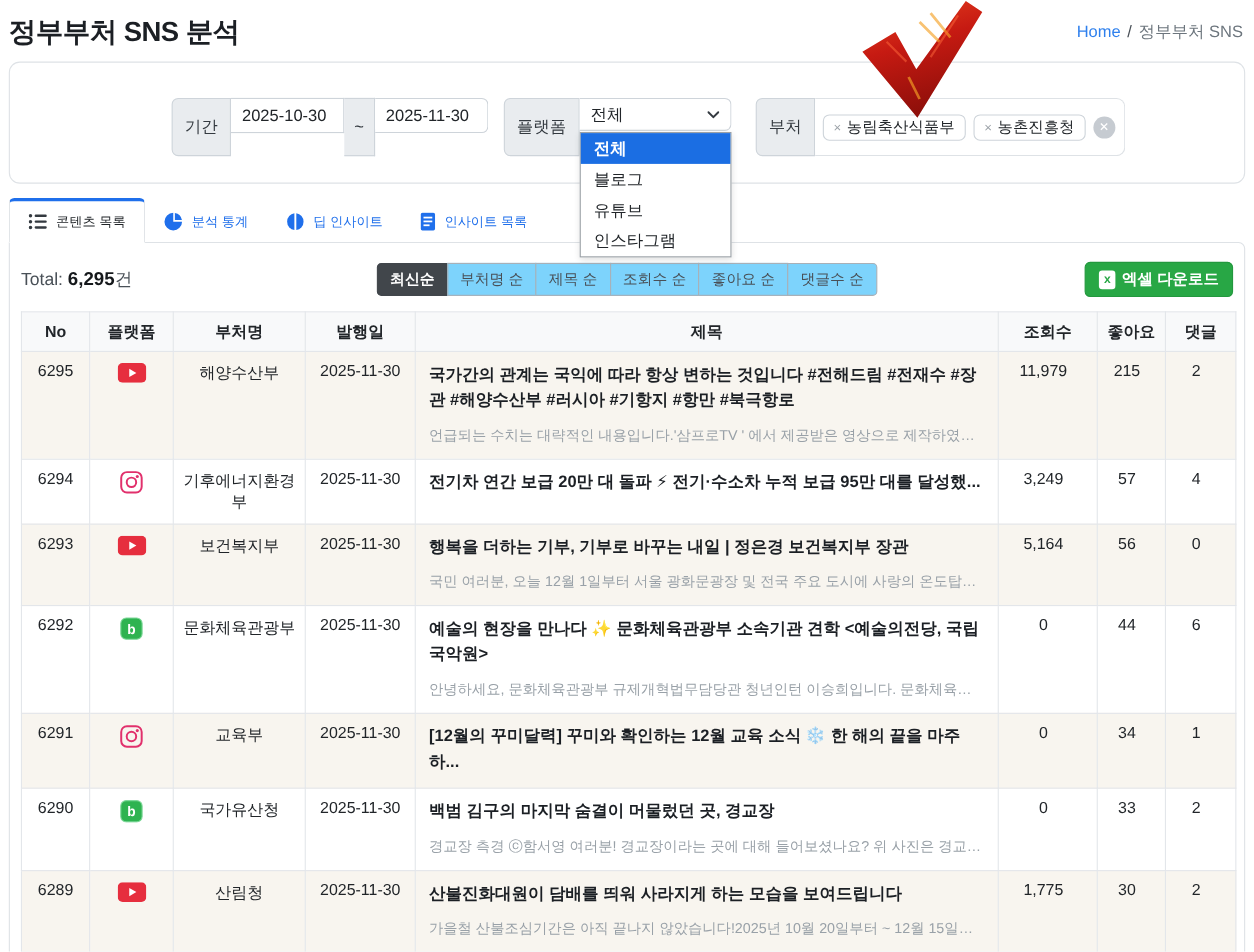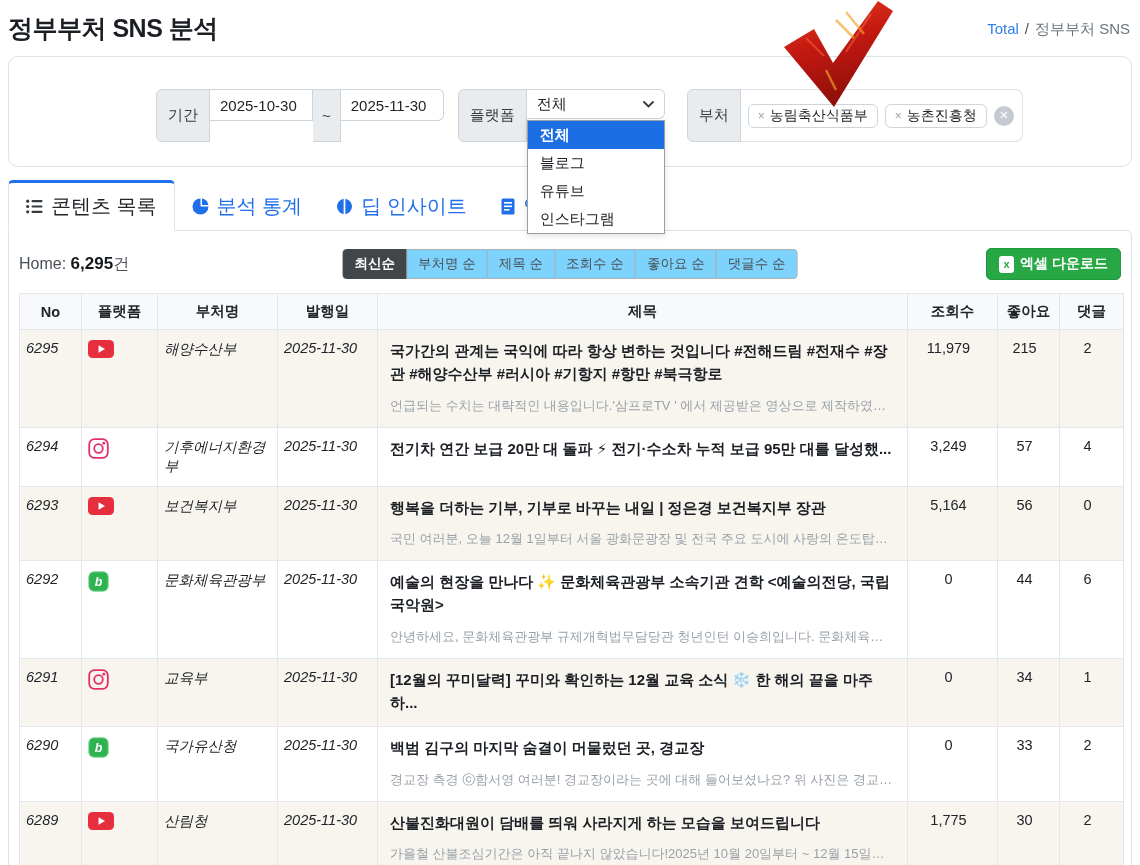--- a/index.html
+++ b/index.html
@@ -50,21 +50,21 @@
   .btn-row { margin-left:20px; display:flex; gap:11px; align-items:center; }
   .btn-pill { border-radius:999px; font-size:15px; padding:7px 20px; cursor:pointer; font-family:inherit; white-space:nowrap; }
   .btn-dark { background:#212529; color:#fff; border:1px solid #212529; padding:7px 26px; }
   .btn-outline { background:#fff; color:#212529; border:1px solid #ced4da; }
 
   
   .red-check { position:absolute; left:776px; top:0; width:120px; height:108px; z-index:90; pointer-events:none; }
 
   
   .tabs { display:flex; margin:13px 8px 0 8px; position:relative; z-index:2; align-items:flex-end; }
-  .tab { display:flex; align-items:center; gap:8px; padding:10px 17px; font-size:20px; color:#1f6feb; cursor:pointer; white-space:nowrap; }
+  .tab { display:flex; align-items:center; gap:8px; padding:10px 17px; font-size:12px; color:#1f6feb; cursor:pointer; white-space:nowrap; }
   .tab.active { background:#fff; border:1px solid #dee2e6; border-top:3px solid #1f6feb; border-bottom:1px solid #fff; margin-bottom:-1px; border-radius:5px 5px 0 0; color:#212529; font-weight:500; }
   .tab svg { flex:0 0 auto; }
 
   
   .panel { margin:0 8px; border:1px solid #dee2e6; border-radius:0 6px 6px 6px; background:#fff; min-height:625px; }
   .topbar { position:relative; display:flex; align-items:center; justify-content:space-between; padding:17px 10px 13px 10px; }
   .total { font-size:16px; color:#495057; }
   .total b { color:#15181b; font-size:17px; }
   .sort-group { position:absolute; left:50%; transform:translateX(-50%); display:inline-flex; }
   .sort-btn { border:1px solid #a9b0b7; background:#7dd3fc; color:#495057; font-size:13.5px; padding:5px 11px; margin-left:-1px; cursor:pointer; font-family:inherit; white-space:nowrap; }
@@ -72,34 +72,34 @@
   .sort-btn:last-child { border-radius:0 4px 4px 0; }
   .sort-btn.active { background:#41464b; border-color:#41464b; color:#fff; font-weight:700; }
   .excel-btn { display:flex; align-items:center; gap:6px; background:#28a745; color:#fff; border:1px solid #23983e; border-radius:5px; font-size:14px; font-weight:700; padding:6px 12px; cursor:pointer; font-family:inherit; }
   .excel-ic { display:inline-block; width:15px; height:17px; background:#fff; color:#28a745; font-weight:800; font-size:11px; border-radius:3px; line-height:17px; text-align:center; }
 
   
   table { width:calc(100% - 20px); margin:0 10px 10px 10px; border-collapse:collapse; table-layout:fixed; }
   th { background:#f8f9fa; font-size:14.5px; font-weight:700; color:#212529; padding:8px 6px; border:1px solid #e3e6ea; }
   td { border:1px solid #e3e6ea; vertical-align:top; padding:10px 6px; font-size:14.5px; }
   tbody tr:nth-child(odd) { background:#f8f5ef; }
-  td.c { text-align:left;font-style:italic; }
+  td.c { text-align:center; }
   td.num { text-align:center; padding-right:14px; }
   td.title-cell { padding:9px 12px 12px 12px; }
   .row-title { font-weight:700; font-size:15px; line-height:1.55; color:#1b1f24; cursor:pointer; }
   .row-desc { margin-top:11px; font-size:13px; color:#99a1a8; line-height:1.4; overflow:hidden; white-space:nowrap; text-overflow:ellipsis; }
   .pf-ic { display:inline-flex; }
 </style>
 </head>
 <body>
 
 <div class="page-header">
   <div class="page-title">정부부처 SNS 분석</div>
   <div class="breadcrumb">
-    <span class="home">Total</span><span class="sep">/</span><span>정부부처 SNS</span>
+    <span class="home">Home</span><span class="sep">/</span><span>정부부처 SNS</span>
   </div>
 </div>
 
 <section class="filter-card">
   <div class="f-row f-row1">
     <div class="grp g-period">
       <span class="grp-label">기간</span>
       <input type="text" class="mid date" value="2025-10-30" style="">
       <span class="tilde-box">~</span>
       <input type="text" class="date" value="2025-11-30" style="">
@@ -188,21 +188,21 @@
           <rect x="3" y="11" width="5.5" height="1.6"></rect>
         </g>
       </svg>
     <span>인사이트 목록</span>
   </div>
 </nav>
 
 <section class="panel">
   <div class="topbar">
     <div class="total">
-      <span>Home:</span> <b>6,295</b><span>건</span>
+      <span>Total:</span> <b>6,295</b><span>건</span>
     </div>
     <div class="sort-group">
       <button class="sort-btn active">최신순</button>
       <button class="sort-btn">부처명 순</button>
       <button class="sort-btn">제목 순</button>
       <button class="sort-btn">조회수 순</button>
       <button class="sort-btn">좋아요 순</button>
       <button class="sort-btn">댓글수 순</button>
     </div>
     <button class="excel-btn">

